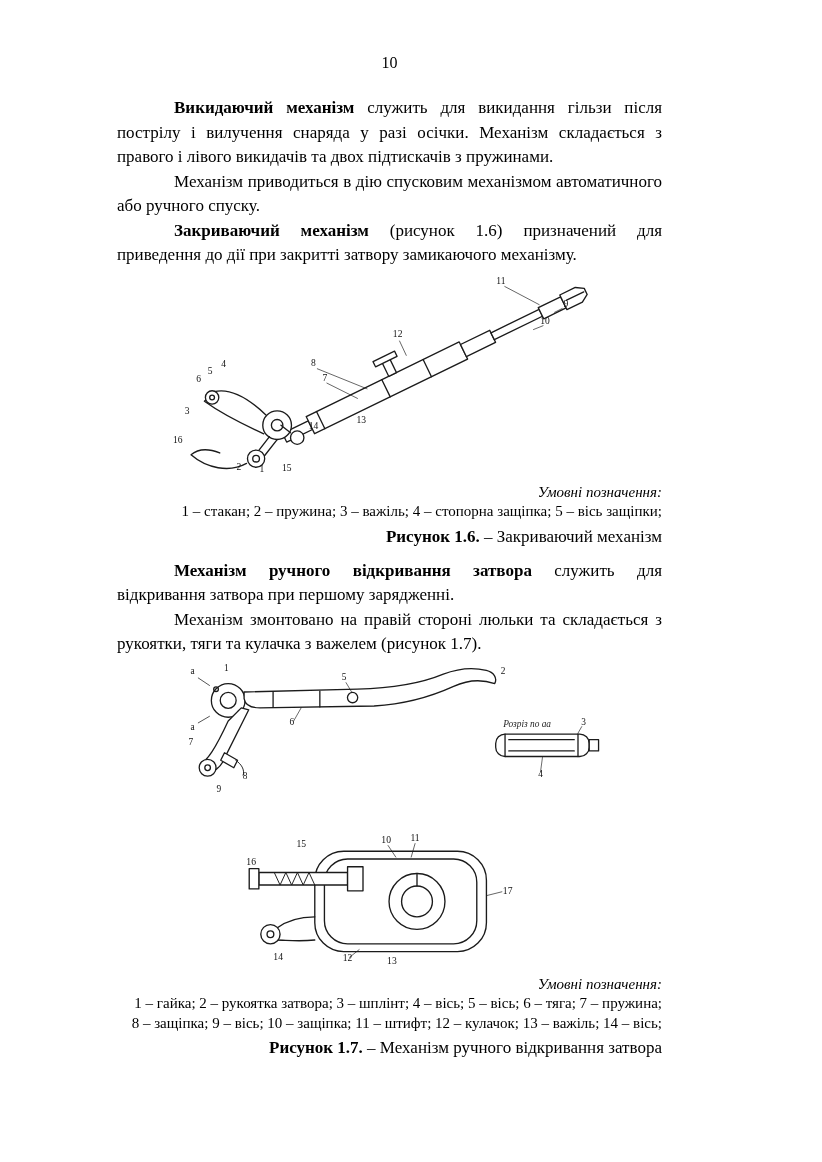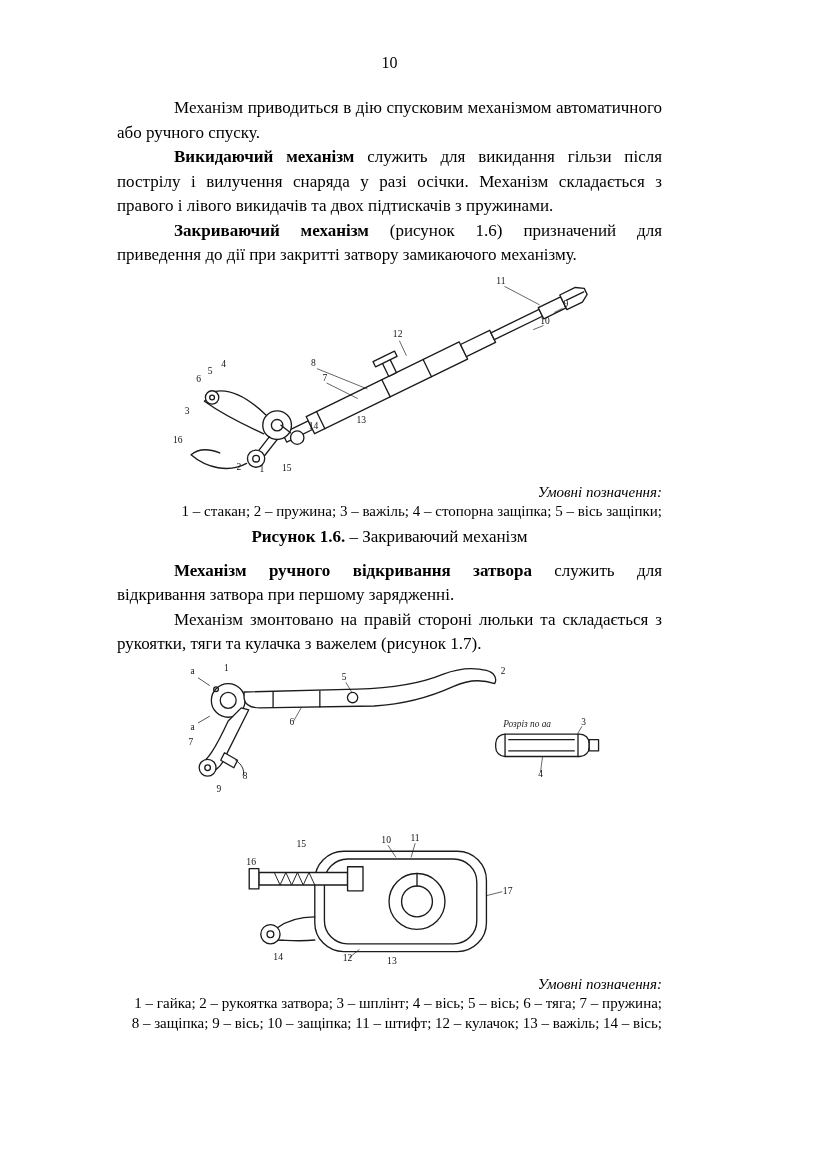--- a/index.html
+++ b/index.html
@@ -24,42 +24,42 @@
     font-size:17px;
     line-height:24.5px;
     text-align:justify;
     text-indent:57px;
   }
   .para b { font-weight:bold; }
   .figure-block { text-align:center; margin:6px 0 0 0; }
   .figure-block svg { display:inline-block; }
   .legend { text-align:right; font-size:15px; line-height:19.5px; margin-top:4px; }
   .legend-title { font-style:italic; }
-  .caption { text-align:center; font-size:17px; line-height:24px; margin:3px 0 10px 0; }
+  .caption { text-align:right; font-size:17px; line-height:24px; margin:3px 0 10px 0; }
   .caption b { font-weight:bold; }
   svg .stroke { stroke:#1b1b1b; fill:none; stroke-width:1.4; stroke-linejoin:round; stroke-linecap:round; }
   text.callout {
     font-family:"Liberation Serif", serif;
     font-size:10px; fill:#111; text-anchor:middle;
   }
   text.fig-label {
     font-family:"Liberation Serif", serif;
     font-size:10px; font-style:italic; fill:#222;
   }
 </style>
 </head>
 <body>
 
 <div class="page">
 
   <div class="page-number">10</div>
 
+  <p class="para"><b>Викидаючий механізм</b><span> служить для викидання гільзи після пострілу і вилучення снаряда у разі осічки. Механізм складається з правого і лівого викидачів та двох підтискачів з пружинами.</span></p>
+
   <p class="para"><b></b><span>Механізм приводиться в дію спусковим механізмом автоматичного або ручного спуску.</span></p>
-
-  <p class="para"><b>Викидаючий механізм</b><span> служить для викидання гільзи після пострілу і вилучення снаряда у разі осічки. Механізм складається з правого і лівого викидачів та двох підтискачів з пружинами.</span></p>
 
   <p class="para"><b>Закриваючий механізм</b><span> (рисунок 1.6) призначений для приведення до дії при закритті затвору замикаючого механізму.</span></p>
 
   <div class="figure-block">
     <svg width="440" height="201" viewBox="0 0 460 210">
       <g class="stroke">
 
         <g transform="translate(118,172) rotate(-26)">
           <rect x="2" y="-5" width="30" height="10" fill="#fff"></rect>
           <rect x="32" y="-10" width="178" height="20" fill="#fff"></rect>
@@ -216,14 +216,15 @@
         <text x="34" y="133" class="callout">14</text>
       </svg>
   </div>
 
   <div class="legend">
     <div class="legend-title">Умовні позначення:</div>
     <div>1 – гайка; 2 – рукоятка затвора; 3 – шплінт; 4 – вісь; 5 – вісь; 6 – тяга; 7 – пружина;</div>
     <div>8 – защіпка; 9 – вісь; 10 – защіпка; 11 – штифт; 12 – кулачок; 13 – важіль; 14 – вісь;</div>
   </div>
 
+  <p class="caption"><b>Рисунок 1.7.</b><span> – Механізм ручного відкривання затвора</span></p>
 
 </div>
 
 </body></html>

